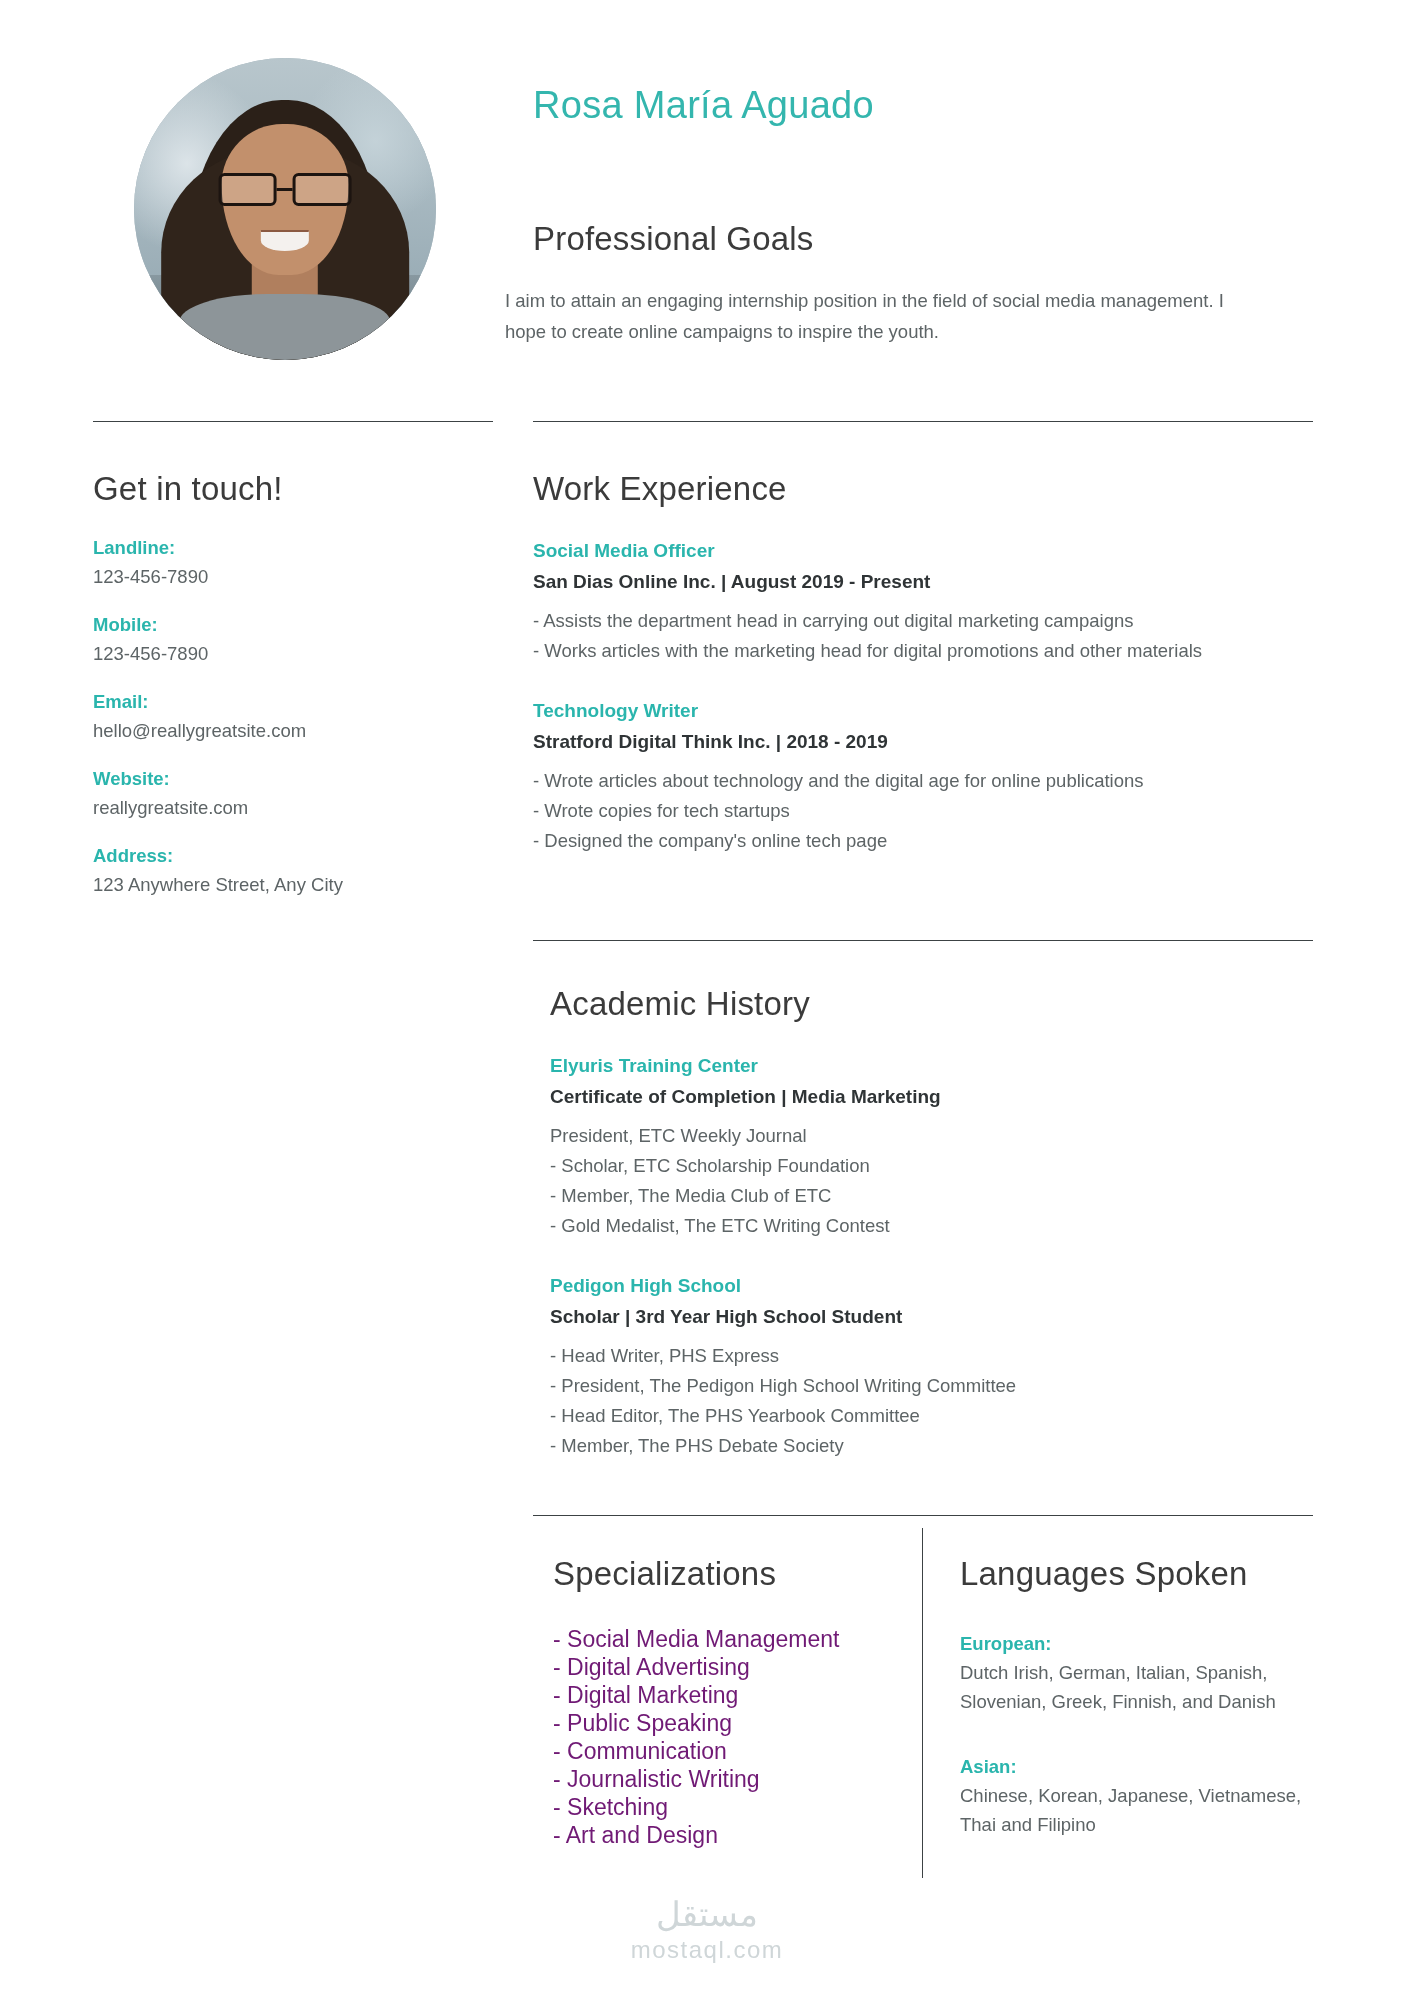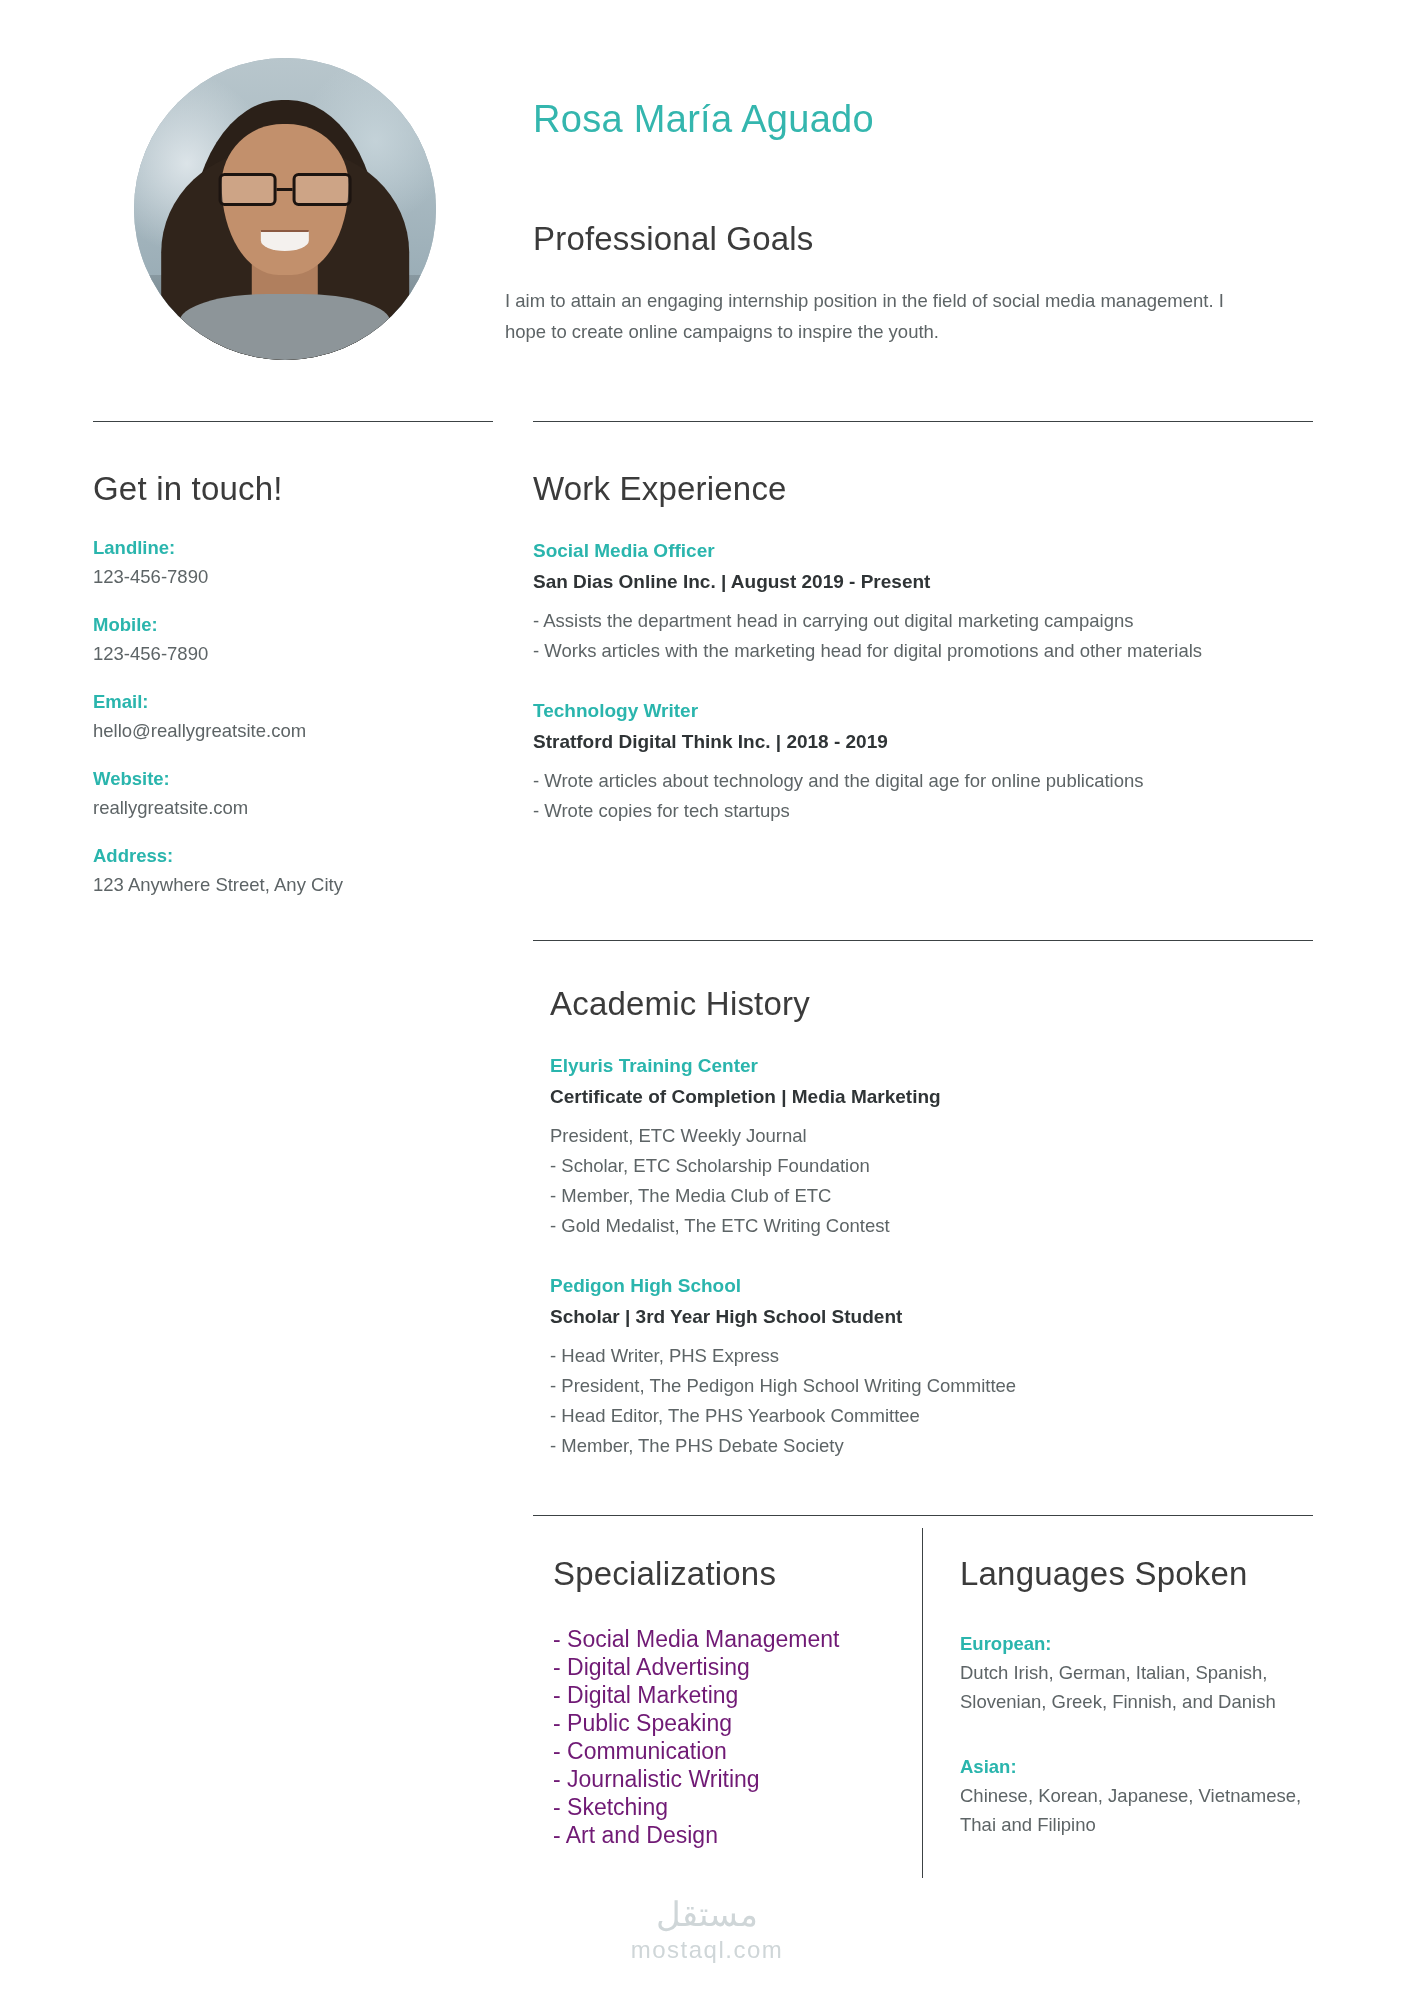--- a/index.html
+++ b/index.html
@@ -127,21 +127,21 @@
     transform: translateX(-50%);
     width: 16%; height: 7%;
     background: #f4f1ee;
     border-radius: 0 0 50% 50%;
     border-top: 2px solid #8b5a42;
   }
 
   .name {
     position: absolute;
     left: 533px;
-    top: 98px;
+    top: 84px;
     font-size: 38px;
     color: #34b6ae;
     letter-spacing: .3px;
   }
   .h2 {
     font-size: 33px;
     color: #3b3b3b;
     font-weight: normal;
     letter-spacing: .2px;
   }
@@ -345,20 +345,21 @@
         <div>- Works articles with the marketing head for digital promotions and other materials</div>
       </div>
     </div>
 
     <div class="job">
       <div class="job-title">Technology Writer</div>
       <div class="job-meta">Stratford Digital Think Inc. | 2018 - 2019</div>
       <div class="bullets">
         <div>- Wrote articles about technology and the digital age for online publications</div>
         <div>- Wrote copies for tech startups</div>
+        <div>- Designed the company's online tech page</div>
       </div>
     </div>
   </div>
 
   <div class="academic">
     <h2 class="h2 sec-title">Academic History</h2>
 
     <div class="acad-item">
       <div class="acad-head">Elyuris Training Center</div>
       <div class="acad-sub">Certificate of Completion | Media Marketing</div>

